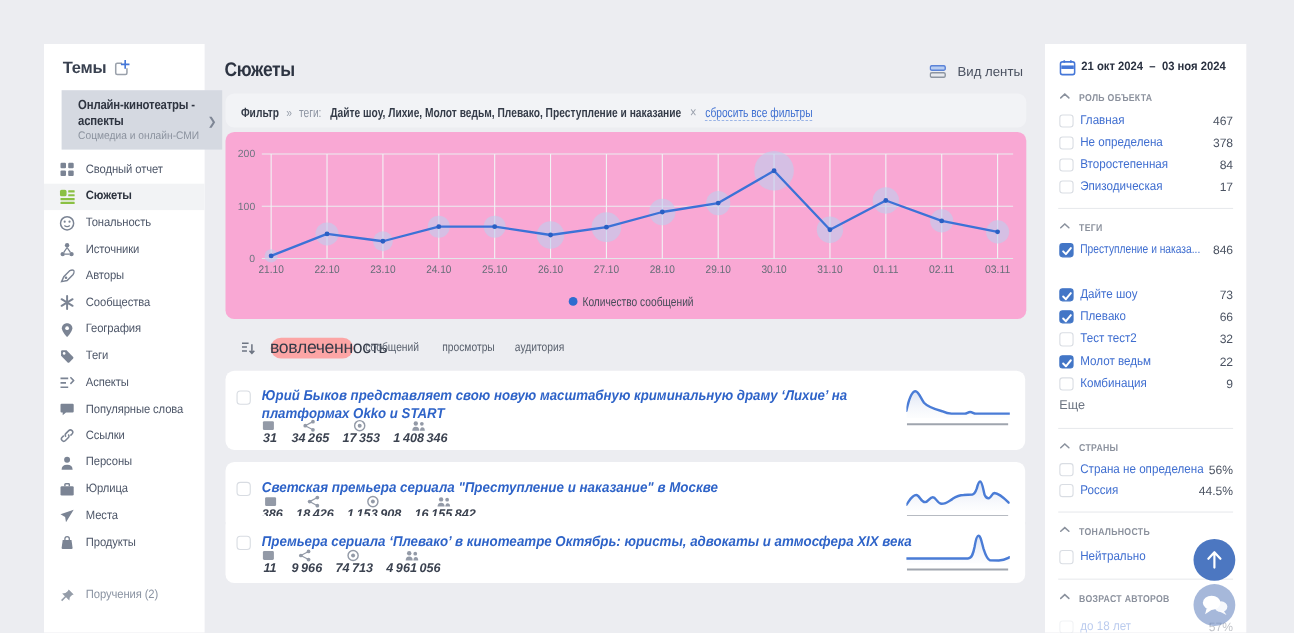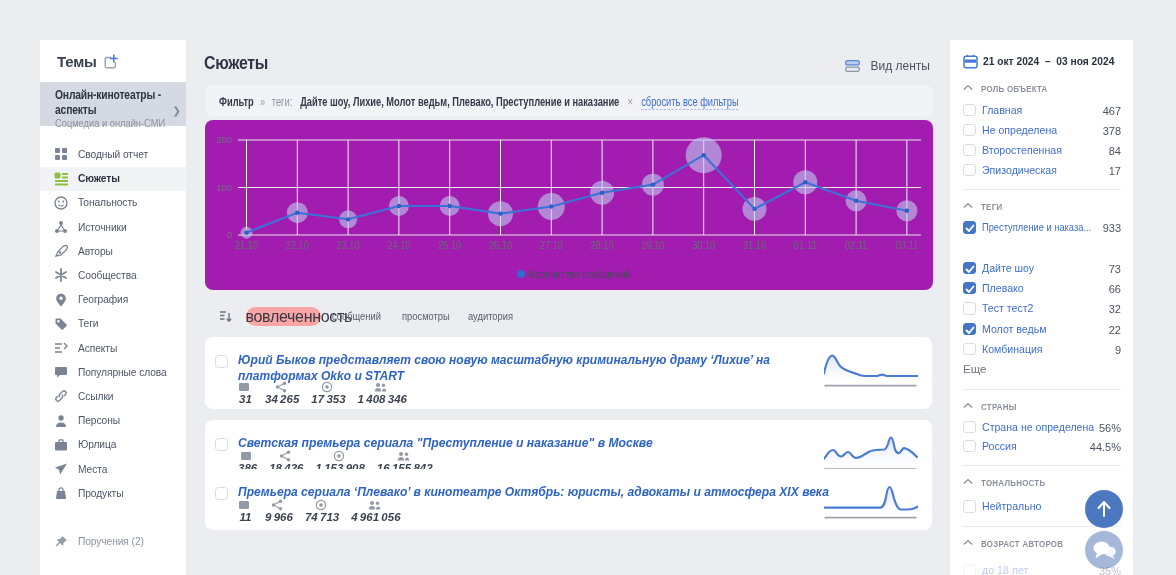--- a/index.html
+++ b/index.html
@@ -2,36 +2,36 @@
 <html lang="ru"><head>
 <meta charset="utf-8">
 <style>
   * { margin:0; padding:0; box-sizing:border-box; }
   html,body { width:1176px; height:575px; overflow:hidden; background:#ecedf1;
     font-family:"Liberation Sans", sans-serif; }
   .abs { position:absolute; }
   
   #lsb { left:40px; top:40px; width:146px; height:535px; background:#fff; }
   #lsb .t { position:absolute; left:17px; top:13px; font-size:15px; font-weight:700; color:#394150; letter-spacing:-0.2px; }
-  #topic { position:absolute; left:0; top:42px; width:146px; height:44px; background:#d5d9e1; }
+  #topic { position:absolute; left:16px; top:42px; width:146px; height:54px; background:#d5d9e1; }
   #topic .t1 { position:absolute; left:15px; top:6px; font-size:12px; line-height:14.5px; font-weight:700; color:#2e3440; letter-spacing:-0.2px; transform:scaleX(0.86); transform-origin:left top; white-space:nowrap; }
   #topic .t2 { position:absolute; left:15px; top:35.5px; font-size:10px; color:#8b929e; white-space:nowrap; transform:scaleX(0.93); transform-origin:left top; }
   #topic .chev { position:absolute; right:5px; top:23px; color:#7e8695; font-size:10px; }
   .mrow { position:absolute; left:0; width:146px; height:24.2px; }
   .mrow .mi { position:absolute; left:13.5px; top:5px; width:14px; height:14px; }
   .mrow .ml { position:absolute; left:38px; top:5.5px; font-size:11px; color:#4d5668; white-space:nowrap; letter-spacing:-0.1px; transform:scaleX(0.93); transform-origin:left center; }
   .mrow.sel { background:#f2f3f5; }
   .mrow.sel .ml { color:#2c323e; font-weight:700; }
   
   #title { left:204px; top:53px; font-size:18px; font-weight:700; color:#2d3442; letter-spacing:-0.3px; transform:scaleX(0.88); transform-origin:left top; }
   #viewbtn { left:845px; top:56px; }
   #filter { left:205px; top:84.5px; width:728px; height:31.5px; background:#f2f3f6; border-radius:8px; }
   #filter .fin { position:absolute; left:14px; top:9px; white-space:nowrap; font-size:12px; color:#343b48;
      transform:scaleX(0.8); transform-origin:left center; }
-  #chartcard { left:205px; top:120px; width:728px; height:170px; background:#a21caf; border-radius:8px; }
+  #chartcard { left:205px; top:120px; width:728px; height:170px; background:#f9a8d4; border-radius:8px; }
   #tabs { left:205px; top:306px; width:728px; height:20px; }
   .tlab { position:absolute; top:3.5px; font-size:11px; color:#59616e; transform:scaleX(0.85); transform-origin:left center; white-space:nowrap; }
   .card { position:absolute; left:205px; width:727px; background:#fff; border-radius:8px;font-style:italic; }
   .cbx { position:absolute; left:9.5px; width:13px; height:13px; border:1px solid #d8dce2; border-radius:3.5px; background:#fff; }
   .ctitle { position:absolute; left:33px; font-size:13px; font-weight:700; color:#2e63c8; line-height:16px;
      white-space:nowrap; transform-origin:left top; }
   .cstats { position:absolute; left:33px; display:flex; align-items:center; gap:12px; height:14px; }
   .sgroup { display:flex; align-items:center;flex-direction:column; }
   .sgroup svg { margin-right:3px; }
   .snum { font-size:11.5px; font-weight:700; color:#3b4250; }
@@ -449,21 +449,21 @@
     <div class="sect" style="top:162px"><svg width="10" height="7" viewBox="0 0 10 7">
         <path d="M1.3 5 L5 1.6 L8.7 5" fill="none" stroke="#8a919d" stroke-width="1.4" stroke-linecap="round"></path>
       </svg><span>ТЕГИ</span></div>
     <div class="ritem" style="top:177.5px">
     <span class="rc on">
         <svg width="10" height="9" viewBox="0 0 10 9">
           <path d="M1.5 4.5 L4 7 L8.5 1.5" fill="none" stroke="#fff" stroke-width="1.8" stroke-linecap="round" stroke-linejoin="round"></path>
         </svg>
       </span>
     <span class="rl"><span style="display:inline-block;transform:scaleX(0.88);transform-origin:left center;white-space:nowrap">Преступление и наказа...</span></span>
-      <span class="rn">933</span>
+      <span class="rn">846</span>
     </div>
     <div class="ritem" style="top:218.1px">
     <span class="rc on">
         <svg width="10" height="9" viewBox="0 0 10 9">
           <path d="M1.5 4.5 L4 7 L8.5 1.5" fill="none" stroke="#fff" stroke-width="1.8" stroke-linecap="round" stroke-linejoin="round"></path>
         </svg>
       </span>
     <span class="rl">Дайте шоу</span>
       <span class="rn">73</span>
     </div>
@@ -519,21 +519,21 @@
     <span class="rl">Нейтрально</span>
       <span class="rn"></span>
     </div>
     <div class="rdiv" style="top:486px"></div>
     <div class="sect" style="top:499px"><svg width="10" height="7" viewBox="0 0 10 7">
         <path d="M1.3 5 L5 1.6 L8.7 5" fill="none" stroke="#8a919d" stroke-width="1.4" stroke-linecap="round"></path>
       </svg><span>ВОЗРАСТ АВТОРОВ</span></div>
     <div class="ritem" style="top:520px;opacity:0.35">
     <span class="rc"></span>
     <span class="rl">до 18 лет</span>
-      <span class="rn">35%</span>
+      <span class="rn">57%</span>
     </div>
   </div>
 
 <div class="fab" style="left:1085px;top:490px;background:#4c77c1">
   <svg width="38" height="38" viewBox="0 0 38 38">
       <path d="M19 26 V12.5 M13.5 18 L19 12 L24.5 18" fill="none" stroke="#fff" stroke-width="2" stroke-linecap="round" stroke-linejoin="round"></path>
     </svg>
 </div>
 <div class="fab" style="left:1085px;top:530.5px;background:rgba(93,125,187,0.55)">
   <svg width="38" height="38" viewBox="0 0 38 38">

